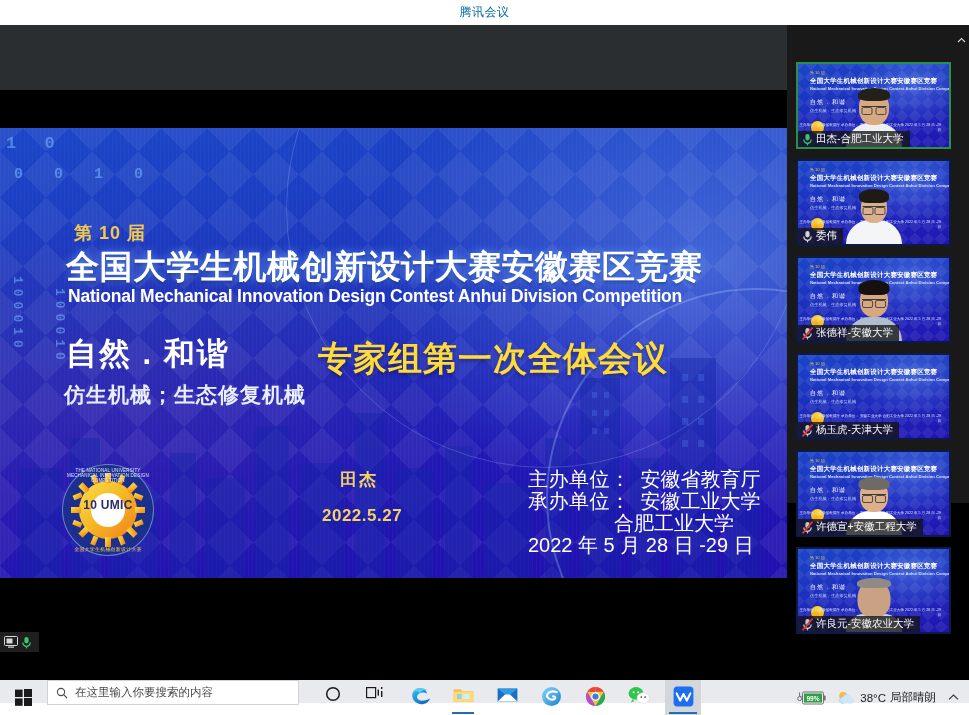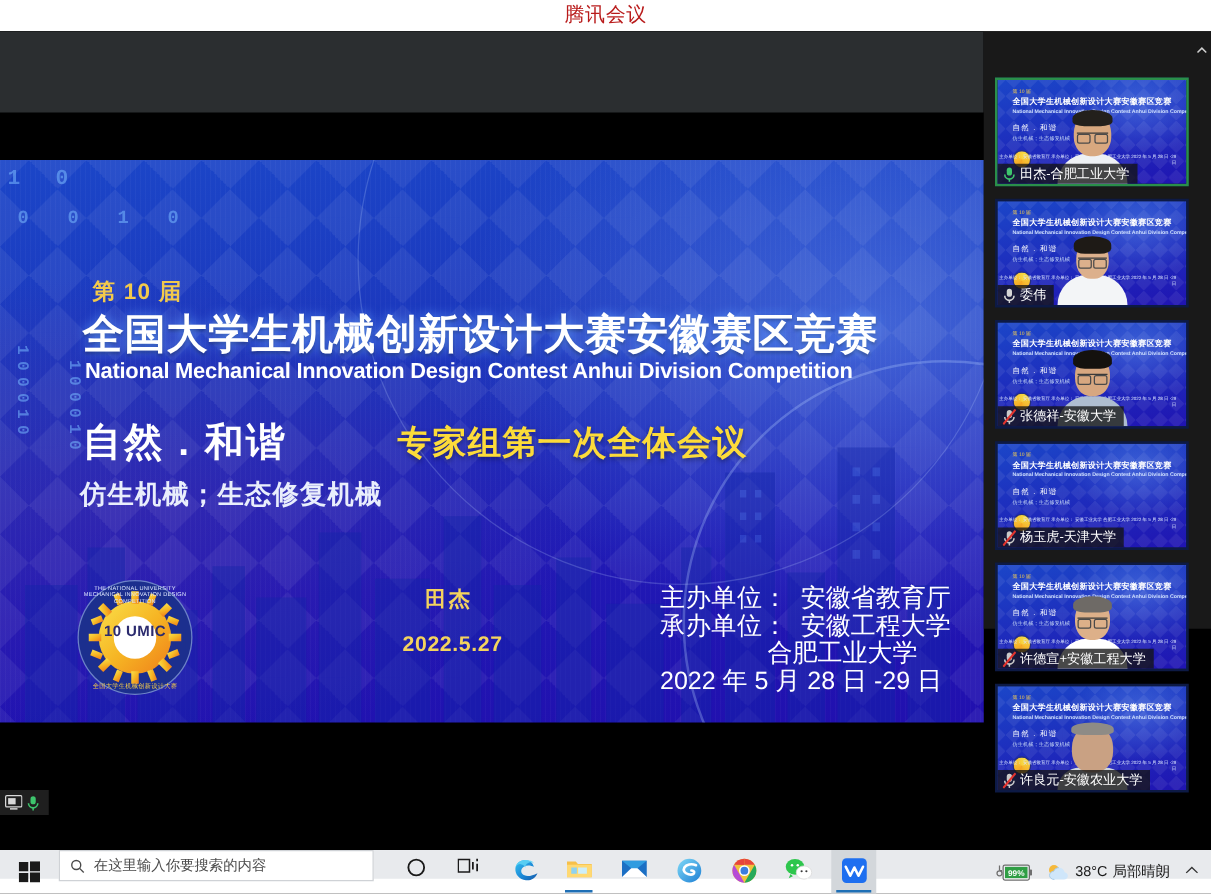--- a/index.html
+++ b/index.html
@@ -8,21 +8,21 @@
     font-family:"Liberation Sans","DejaVu Sans",sans-serif;
     background:#ffffff;
     position:relative;
   }
 
   
   #titlebar{
     position:absolute; left:0; top:0; width:969px; height:25px;
     background:#ffffff; display:flex; align-items:center; justify-content:center;
   }
-  #titlebar .tb-text{ font-size:16px; color:#b91c1c; letter-spacing:.5px; }
+  #titlebar .tb-text{ font-size:12px; color:#0369a1; letter-spacing:.5px; }
 
   
   #meeting{
     position:absolute; left:0; top:25px; width:969px; height:655px;
     background:#000000;
   }
 
   
   #stage{
     position:absolute; left:0; top:0; width:787px; height:630px;
@@ -94,21 +94,21 @@
   }
   .s-slogan{
     position:absolute; left:66px; top:205px; font-size:31px; font-weight:700;
     color:#ffffff; letter-spacing:2px;
   }
   .s-slogan-sub{
     position:absolute; left:64px; top:253px; font-size:21px; font-weight:600;
     color:#e9eefc; letter-spacing:1px;
   }
   .s-banner{
-    position:absolute; left:318px; top:208px; font-size:27px; font-weight:700;
+    position:absolute; left:318px; top:208px; font-size:34px; font-weight:700;
     color:#fcdb3a; letter-spacing:1px; white-space:nowrap;
     text-shadow:0 2px 4px rgba(0,0,0,.4);
   }
   .s-presenter{
     position:absolute; left:340px; top:340px; font-size:17px; font-weight:700;
     color:#f4d35e; letter-spacing:2px;
   }
   .s-date{
     position:absolute; left:322px; top:378px; font-size:17px; font-weight:600;
     color:#f4d35e; letter-spacing:.5px;
@@ -337,21 +337,21 @@
         <div class="s-title-cn">全国大学生机械创新设计大赛安徽赛区竞赛</div>
         <div class="s-title-en">National Mechanical Innovation Design Contest Anhui Division Competition</div>
         <div class="s-slogan">自然 . 和谐</div>
         <div class="s-slogan-sub">仿生机械；生态修复机械</div>
         <div class="s-banner">专家组第一次全体会议</div>
         <div class="s-presenter">田杰</div>
         <div class="s-date">2022.5.27</div>
 
         <div class="s-org">
           <span class="row"><span class="lbl">主办单位：</span><span class="val">安徽省教育厅</span></span>
-          <span class="row"><span class="lbl">承办单位：</span><span class="val">安徽工程大学</span></span>
+          <span class="row"><span class="lbl">承办单位：</span><span class="val">安徽工业大学</span></span>
           <span class="row indent"><span>合肥工业大学</span></span>
           <span class="row"><span>2022 年 5 月 28 日 -29 日</span></span>
         </div>
 
         <div id="logo">
           <div class="ring"></div>
           <svg class="gear" viewBox="0 0 76 76">
             <defs>
               <linearGradient id="gg" x1="0" y1="0" x2="1" y2="1">
                 <stop offset="0%" stop-color="#f9e04a"></stop>

